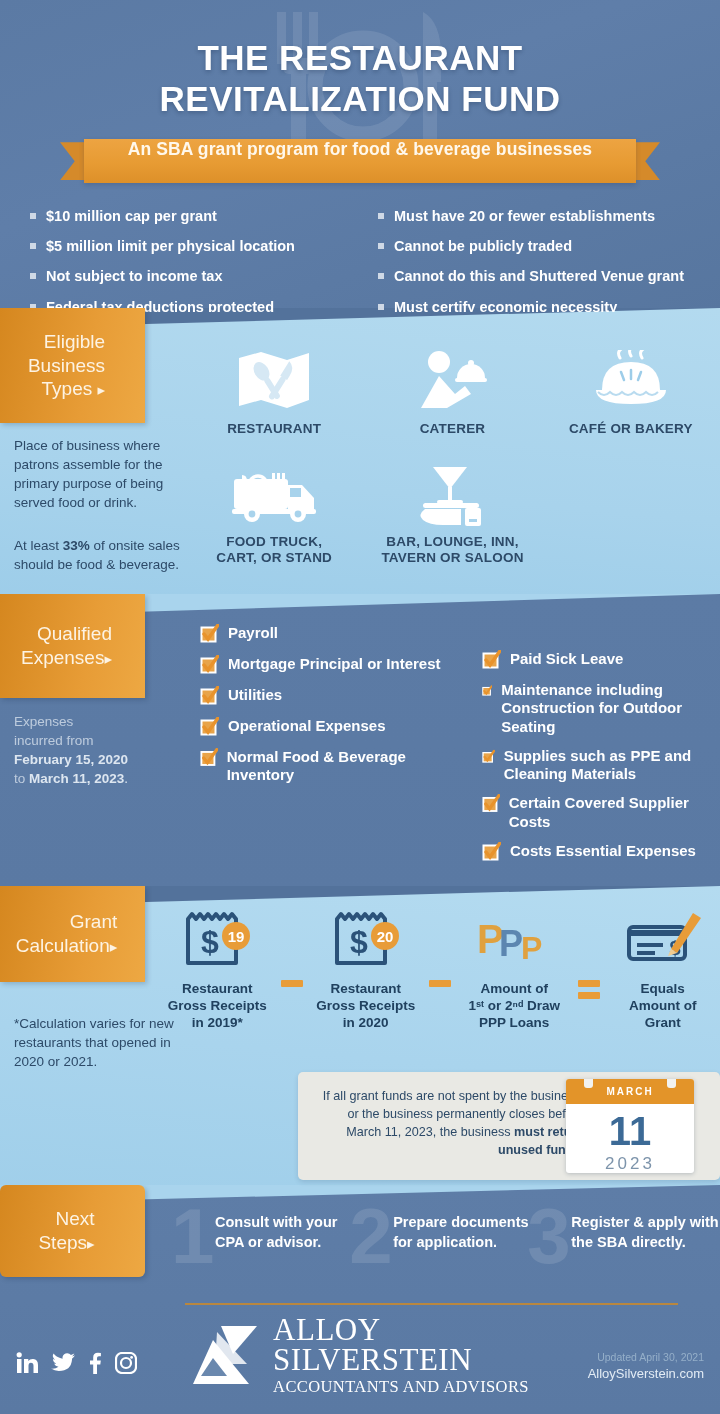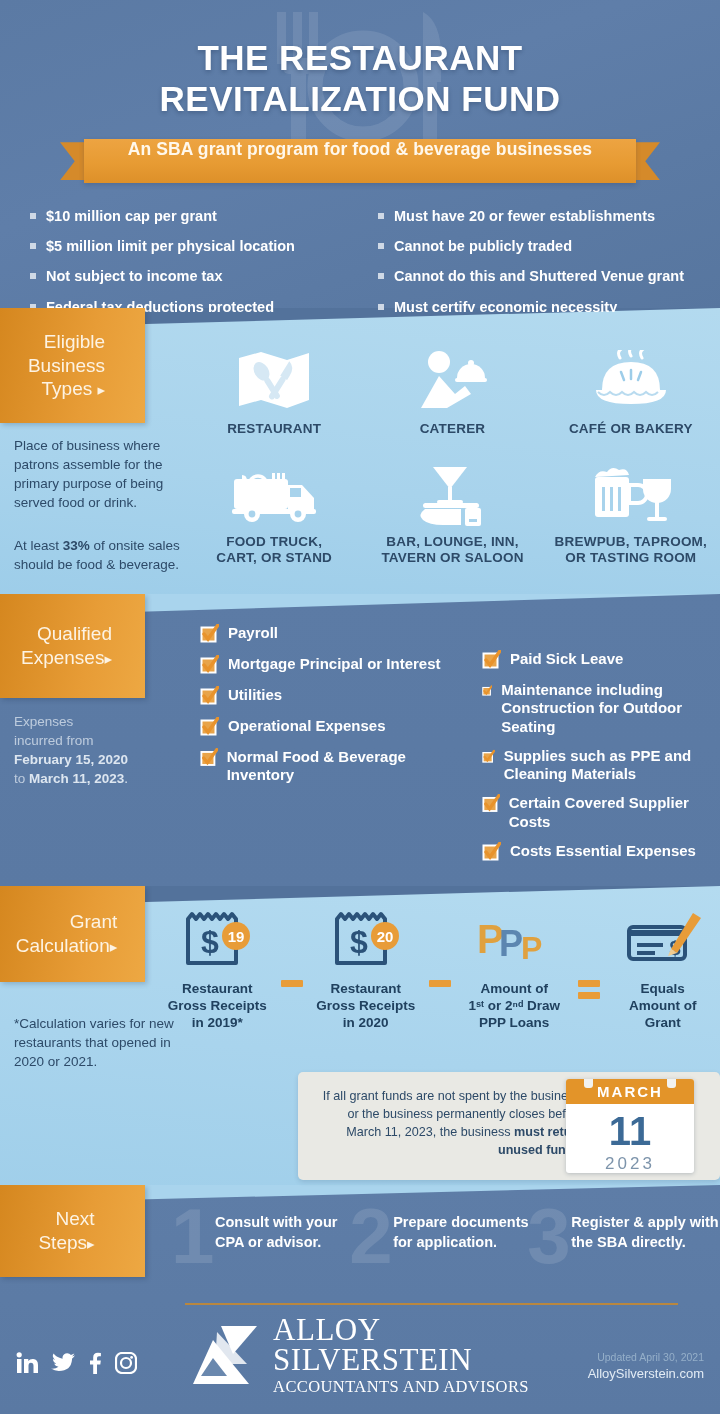--- a/index.html
+++ b/index.html
@@ -183,21 +183,21 @@
   .callout-txt b { font-weight:bold; }
   .cal {
     position:absolute; right:26px; top:7px; width:128px; height:94px;
     background:#ffffff; border-radius:3px;
     box-shadow: 0 1px 4px rgba(30,50,80,.25);
     overflow:hidden;
   }
   .cal-head {
     height:25px; background:#e39429; color:#ffffff;
     display:flex; align-items:center; justify-content:center;
-    font-size:15px; font-weight:bold; letter-spacing:2px;
+    font-size:10px; font-weight:bold; letter-spacing:2px;
   }
   .cal-ring { position:absolute; top:-5px; width:9px; height:14px; background:#f2f2ef; border-radius:3px; }
   .cal-ring.a { left:18px; } .cal-ring.b { right:18px; }
   .cal-day { text-align:center; color:#3c6a96; font-size:40px; font-weight:bold; line-height:1; margin-top:7px; }
   .cal-year { text-align:center; color:#7d94ab; font-size:17px; letter-spacing:3px; margin-top:3px; }
 
   
   #sec-next {
     top:1185px; height:229px;
     background: linear-gradient(180deg,#5e7da7 0%, #5a79a3 100%);
@@ -416,36 +416,20 @@
               <rect x="28" y="37" width="26" height="4" rx="2" fill="#ffffff"></rect>
               <rect x="14" y="40" width="56" height="5" rx="2.5" fill="#ffffff"></rect>
               <path d="M16 46 q-8 6 -2 11 q6 5 20 5 h18 v-16 z" fill="#ffffff"></path>
               <rect x="56" y="45" width="16" height="18" rx="2" fill="#ffffff"></rect>
               <rect x="60" y="56" width="8" height="3" fill="#a8d3ec"></rect>
             </svg>
           </div>
           <div class="type-label">BAR, LOUNGE, INN,<br>TAVERN OR SALOON</div>
         </div>
 
-        <div class="type-cell">
-          <div class="type-ico">
-            <svg width="92" height="64" viewBox="0 0 92 64">
-              <path d="M10 14 q4 -8 12 -5 q5 -7 12 -2 q8 -3 10 5 z" fill="#ffffff"></path>
-              <rect x="10" y="14" width="34" height="40" rx="3" fill="#ffffff"></rect>
-              <path d="M44 22 h9 a9 9 0 0 1 0 18 h-9 z" fill="none" stroke="#ffffff" stroke-width="4"></path>
-              <rect x="17" y="24" width="3" height="24" fill="#a8d3ec"></rect>
-              <rect x="25" y="24" width="3" height="24" fill="#a8d3ec"></rect>
-              <rect x="33" y="24" width="3" height="24" fill="#a8d3ec"></rect>
-              <path d="M58 16 h28 v10 a14 14 0 0 1 -28 0 z" fill="#ffffff"></path>
-              <rect x="70" y="39" width="4" height="16" fill="#ffffff"></rect>
-              <rect x="62" y="54" width="20" height="4" rx="2" fill="#ffffff"></rect>
-            </svg>
-          </div>
-          <div class="type-label">BREWPUB, TAPROOM,<br>OR TASTING ROOM</div>
-        </div>
 
       </div>
     </div>
   </div>
 
   <div class="sec" id="sec-expenses">
     <div class="sec-inner">
       <div class="topwedge"></div>
 
       <div class="tab" style="top:0; height:104px;">
@@ -636,21 +620,21 @@
       <div class="cal-head">MARCH</div>
       <div class="cal-day">11</div>
       <div class="cal-year">2023</div>
     </div>
   </div>
 
   <div class="sec" id="sec-next">
     <div class="sec-inner">
       <div class="topwedge"></div>
 
-      <div class="tab" style="top:0; height:92px;">
+      <div class="tab" style="top:0; height:92px;border-radius:6px;">
         <div class="tab-txt">
           <div>Next</div>
           <div><span>Steps</span><span class="arrow">▸</span></div>
         </div>
       </div>
 
       <div class="steps">
         <div class="step">
           <div class="big">1</div>
           <div class="txt">Consult with your CPA or advisor.</div>

